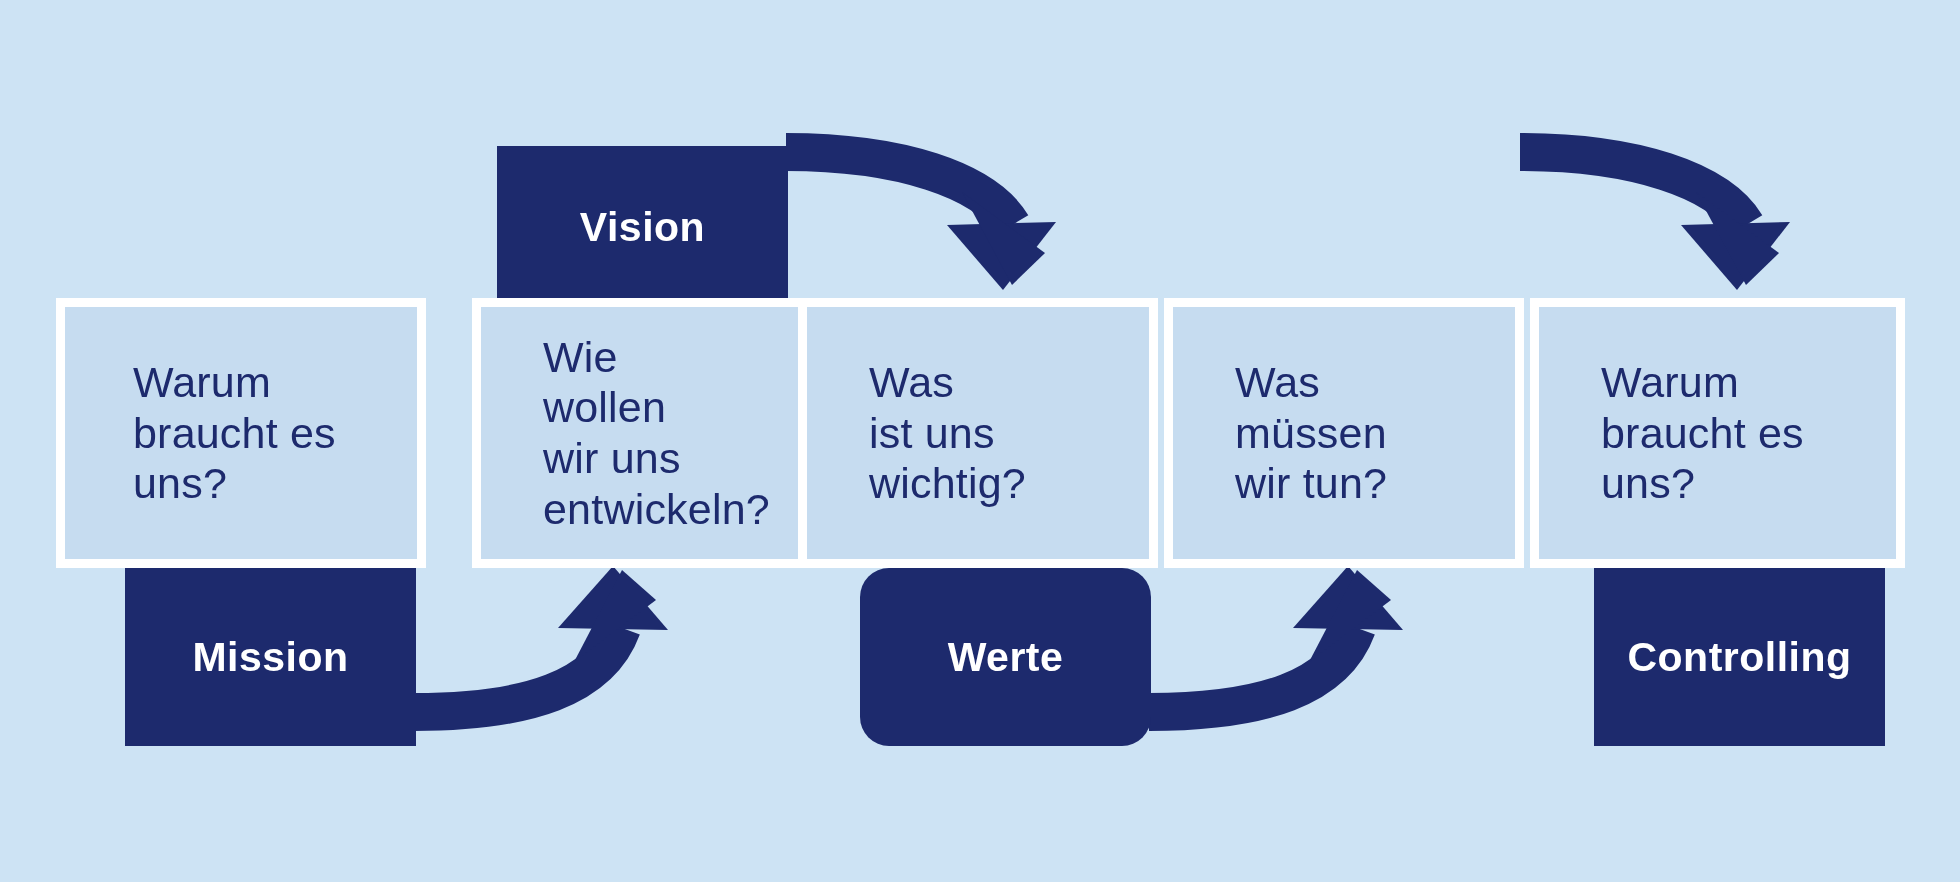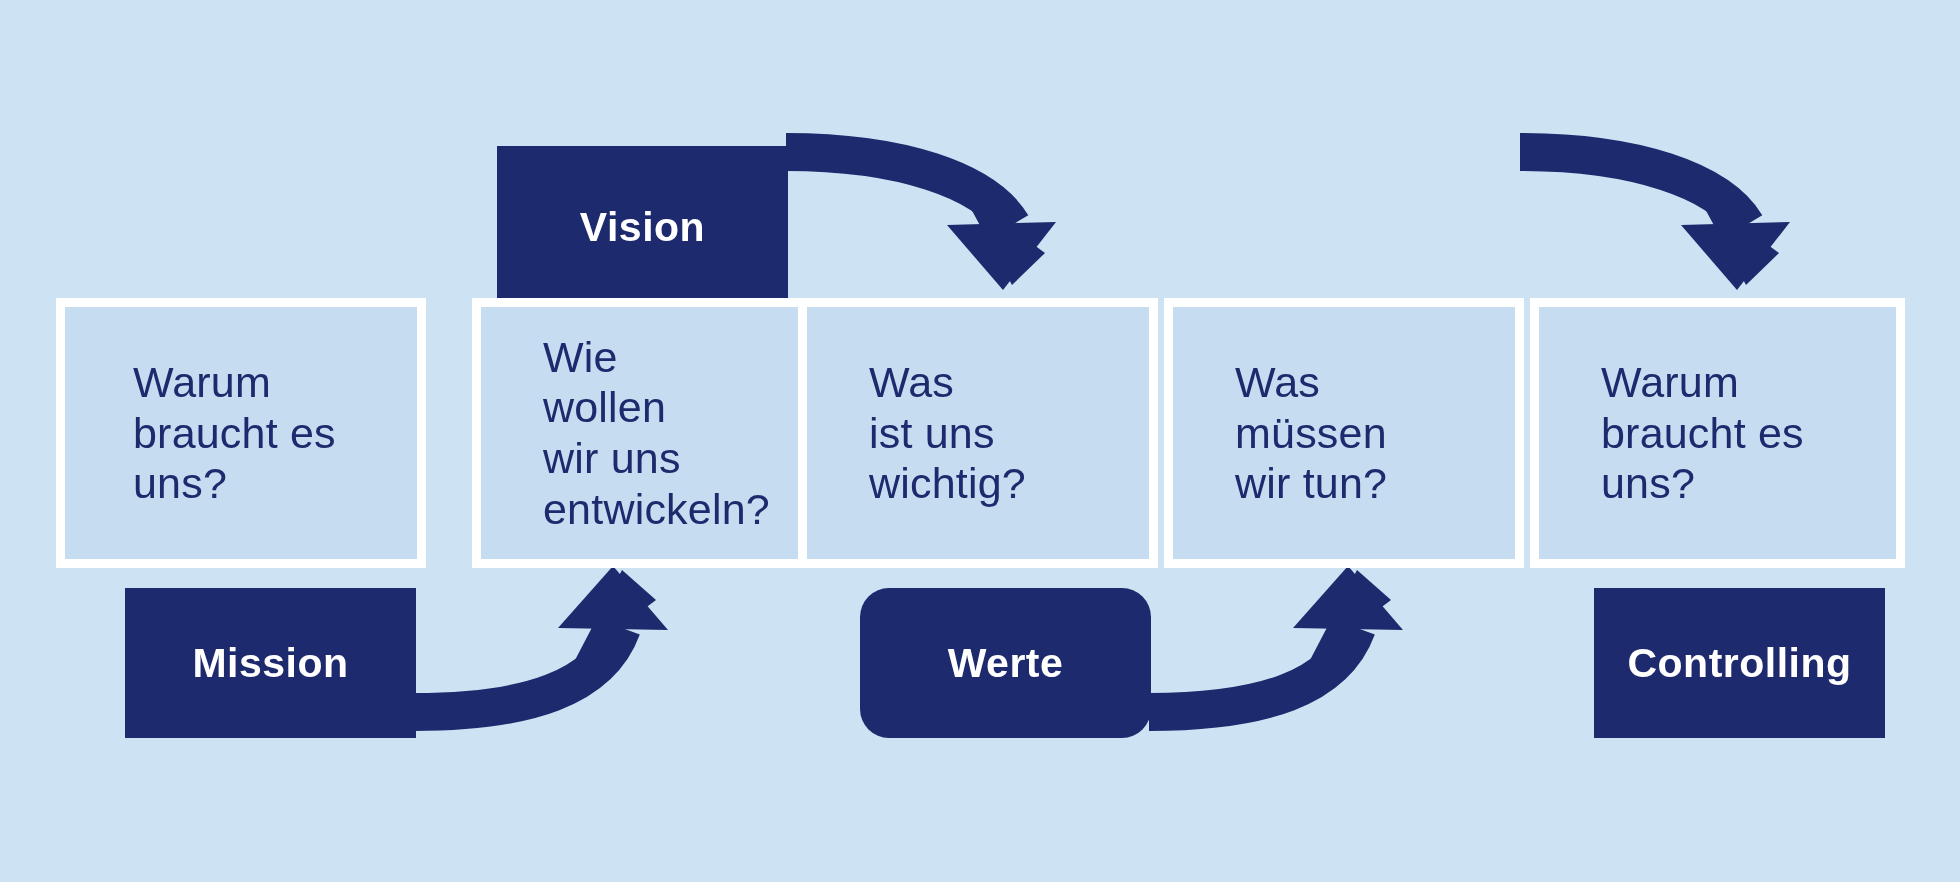--- a/index.html
+++ b/index.html
@@ -58,21 +58,21 @@
     background:#1d2a6d;
     display:flex;
     align-items:center;
     justify-content:center;
     color:#ffffff;
     font-size:41px;
     font-weight:bold;
     letter-spacing:.5px;
   }
   .label-box.top{height:162px;top:146px;}
-  .label-box.bottom{height:150px;top:588px;}
+  .label-box.bottom{height:178px;top:568px;}
 
   .lb-vision     {left:497px; width:291px;}
   .lb-strategie  {left:1231px;width:291px;}
   .lb-mission    {left:125px; width:291px;}
   .lb-werte      {left:860px; width:291px;border-radius:29px;}
   .lb-controlling{left:1594px;width:291px;}
 
   
   #arrows{
     position:absolute;left:0;top:0;width:1960px;height:882px;

